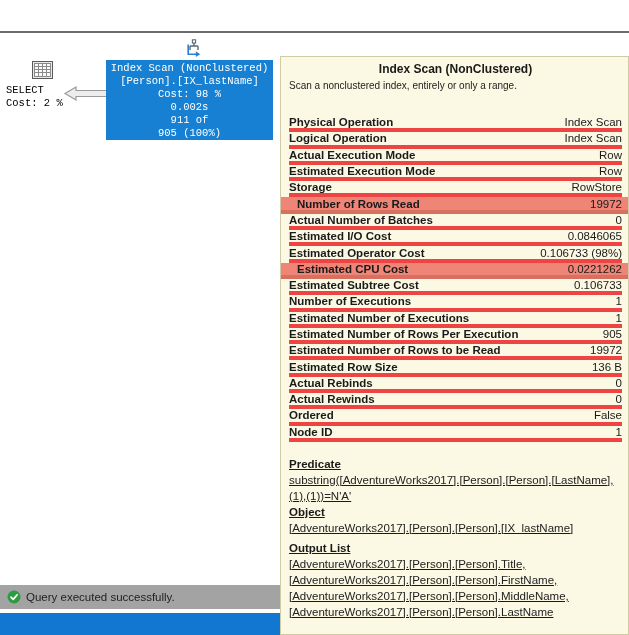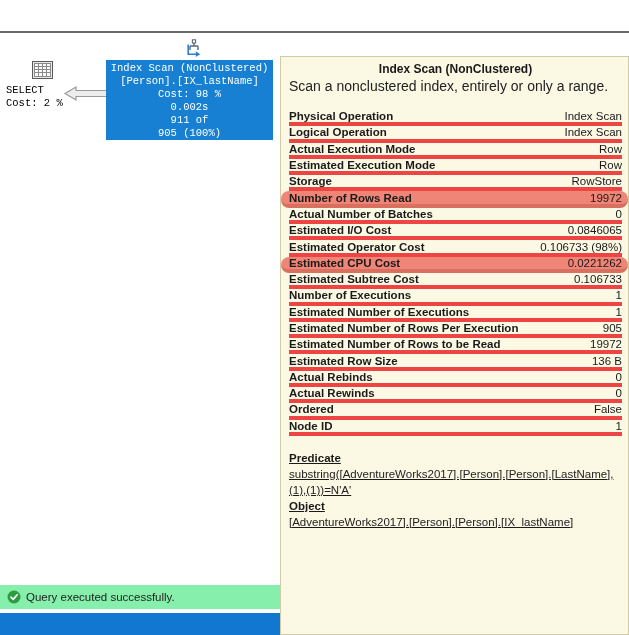--- a/index.html
+++ b/index.html
@@ -34,41 +34,41 @@
     font-size:10.5px; line-height:13px; padding-top:2px; box-sizing:border-box;
     cursor:default;
   }
   
   .tooltip {
     position:absolute; left:280px; top:56px; width:349px; height:579px;
     background:#fbf9e4; border:1px solid #cfcba4; box-sizing:border-box;
     padding:5px 6px 0 8px; font-size:11.5px; overflow:hidden;
   }
   .tooltip-title { font-weight:bold; font-size:12px; text-align:center; line-height:15px; margin-bottom:2px; }
-  .tooltip-subtitle { font-size:14px; line-height:14px; margin-bottom:17px; color:#222; }
+  .tooltip-subtitle { font-size:10px; line-height:14px; margin-bottom:23px; color:#222; }
   .tt-row {
     display:flex; justify-content:space-between; align-items:center;
     height:16.3px; box-sizing:border-box; border-bottom:4px solid #ef4444;
   }
   .tt-row .tt-label { font-weight:bold; white-space:nowrap; }
   .tt-row .tt-value { text-align:right; white-space:nowrap; padding-left:6px; }
   .tt-row.hl {
     background:#ee8577; border-bottom-color:#d9705f;
-    margin-left:-8px; margin-right:-6px; padding-left:8px; padding-right:6px;border-radius:8px;
+    margin-left:-8px; margin-right:-6px; padding-left:16px; padding-right:6px;
   }
   .tt-sections { margin-top:14px; }
   .tt-section { line-height:16px;text-decoration:underline; }
   .tt-section .tt-heading { font-weight:bold; }
   .tt-section .tt-text { white-space:pre-line; word-break:break-word; color:#222; }
   .tt-section.predicate .tt-text { word-break:break-all; }
   .tt-section.output-list { margin-top:4px; }
   
   .status-bar {
     position:absolute; left:0; top:585px; width:280px; height:24px;
-    background:#86efac; display:flex; align-items:center; padding-left:7px;
+    background:#a3a3a3; display:flex; align-items:center; padding-left:7px;
     box-sizing:border-box; font-size:11.5px; color:#222;
   }
   .status-bar .msg { margin-left:5px; }
   .connection-bar {
     position:absolute; left:0; top:613px; width:280px; height:22px;
     background:#1277d0;
   }
 </style>
 </head>
 <body>
@@ -199,20 +199,27 @@
 
     <div class="tt-sections">
       <div class="tt-section predicate">
         <div class="tt-heading">Predicate</div>
         <div class="tt-text">substring([AdventureWorks2017].[Person].[Person].[LastName],(1),(1))=N'A'</div>
       </div>
       <div class="tt-section object">
         <div class="tt-heading">Object</div>
         <div class="tt-text">[AdventureWorks2017].[Person].[Person].[IX_lastName]</div>
       </div>
+      <div class="tt-section output-list">
+        <div class="tt-heading">Output List</div>
+        <div class="tt-text">[AdventureWorks2017].[Person].[Person].Title,
+[AdventureWorks2017].[Person].[Person].FirstName,
+[AdventureWorks2017].[Person].[Person].MiddleName,
+[AdventureWorks2017].[Person].[Person].LastName</div>
+      </div>
     </div>
   </div>
 
   <div class="status-bar">
     <svg width="14" height="14" viewBox="0 0 14 14">
       <circle cx="7" cy="7" r="6.5" fill="#2e9b43"></circle>
       <path d="M4 7.2 L6.2 9.4 L10.2 4.8" stroke="#ffffff" stroke-width="1.7" fill="none" stroke-linecap="round" stroke-linejoin="round"></path>
     </svg>
     <span class="msg">Query executed successfully.</span>
   </div>

